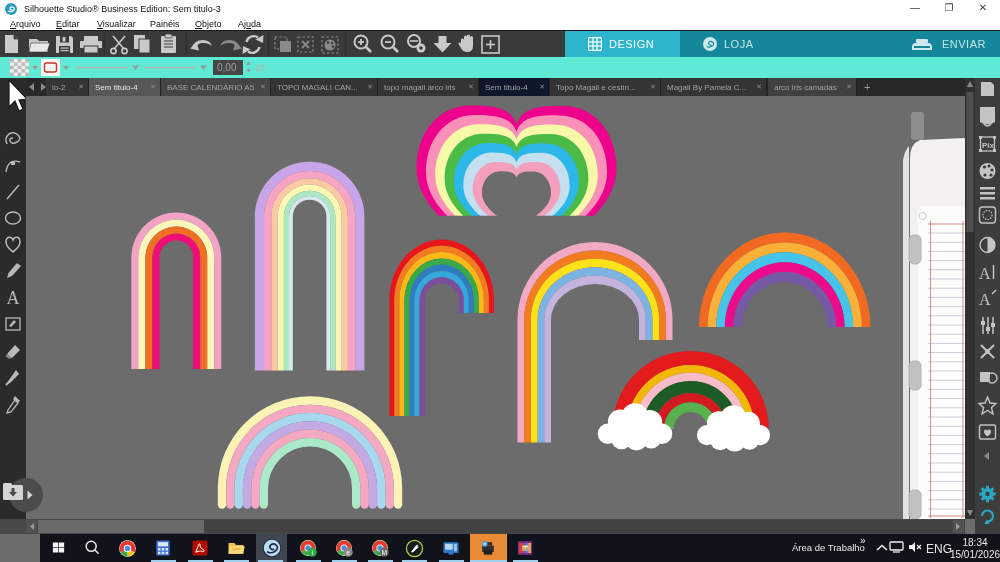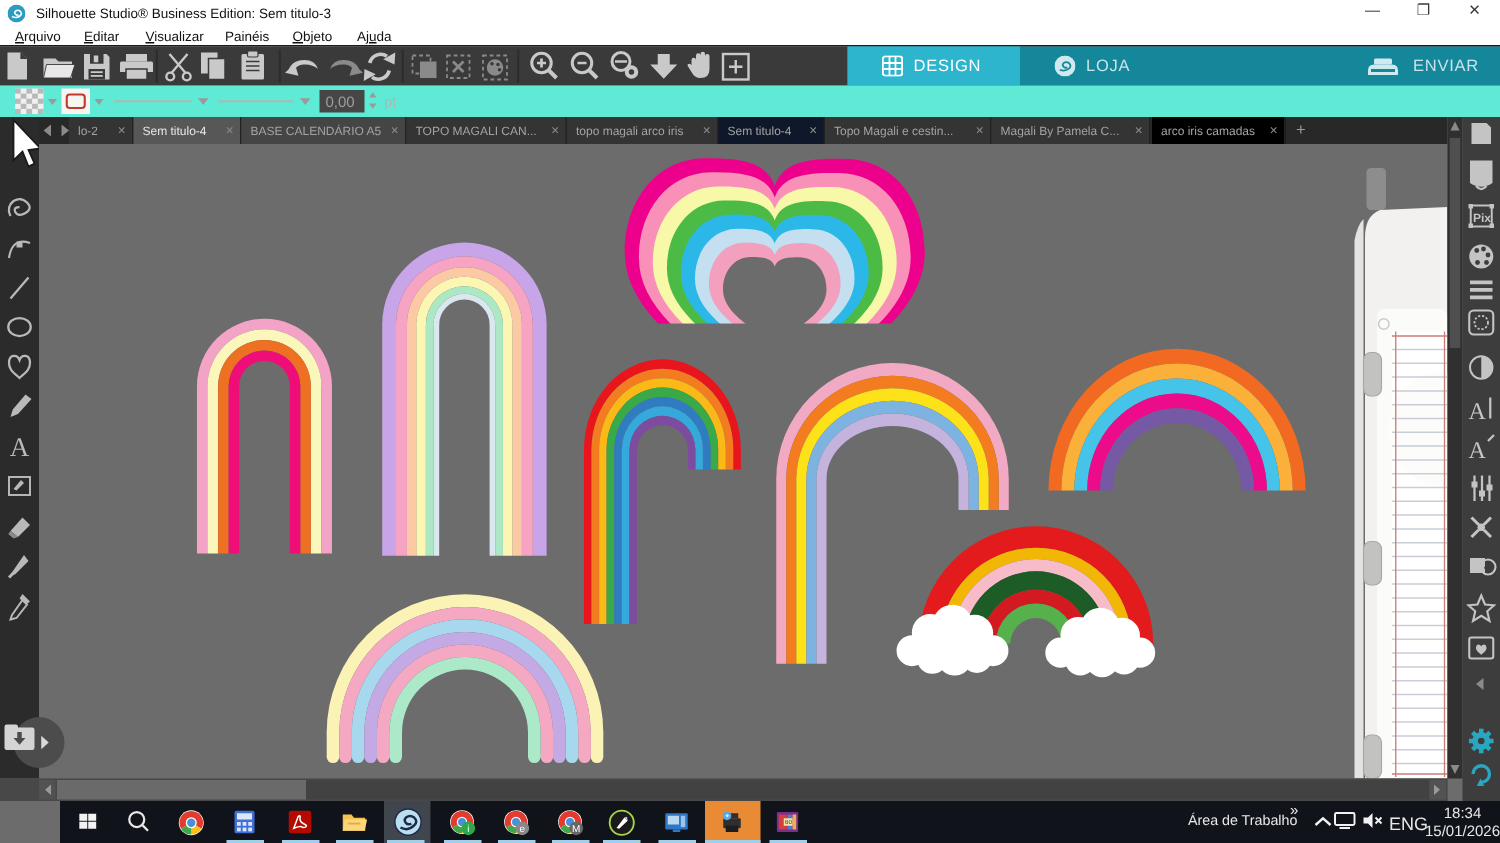--- a/index.html
+++ b/index.html
@@ -240,21 +240,21 @@
         <span class="x">✕</span>
       </div>
 <div class="dtab" style="left:524px;width:111px;background:#343434">
         <span class="tx" style="color:#a3a3a3;max-width:93px">Topo Magali e cestin...</span>
         <span class="x">✕</span>
       </div>
 <div class="dtab" style="left:635px;width:106px;background:#343434">
         <span class="tx" style="color:#a3a3a3;max-width:88px">Magali By Pamela C...</span>
         <span class="x">✕</span>
       </div>
-<div class="dtab" style="left:742px;width:89px;background:#000000">
+<div class="dtab" style="left:742px;width:89px;background:#404040">
         <span class="tx" style="color:#a3a3a3;max-width:71px">arco iris camadas</span>
         <span class="x">✕</span>
       </div>
 <div style="position:absolute;left:838px;top:3px;color:#9a9a9a;font-size:11px">+</div>
     </div>
 
   <div id="lsidebar" style="overflow:visible">
     <svg class="abs" style="left:0;top:0;overflow:visible" width="26" height="441" viewBox="0 0 26 441">
       <rect x="0" y="0" width="26" height="40" fill="#2b2b2b"></rect>
 <path d="M9 2 L9 29 L15 23 L19 33 L23 31 L19 22 L27 21 Z" fill="#ffffff" stroke="#1a1a1a" stroke-width="1.2"></path>

